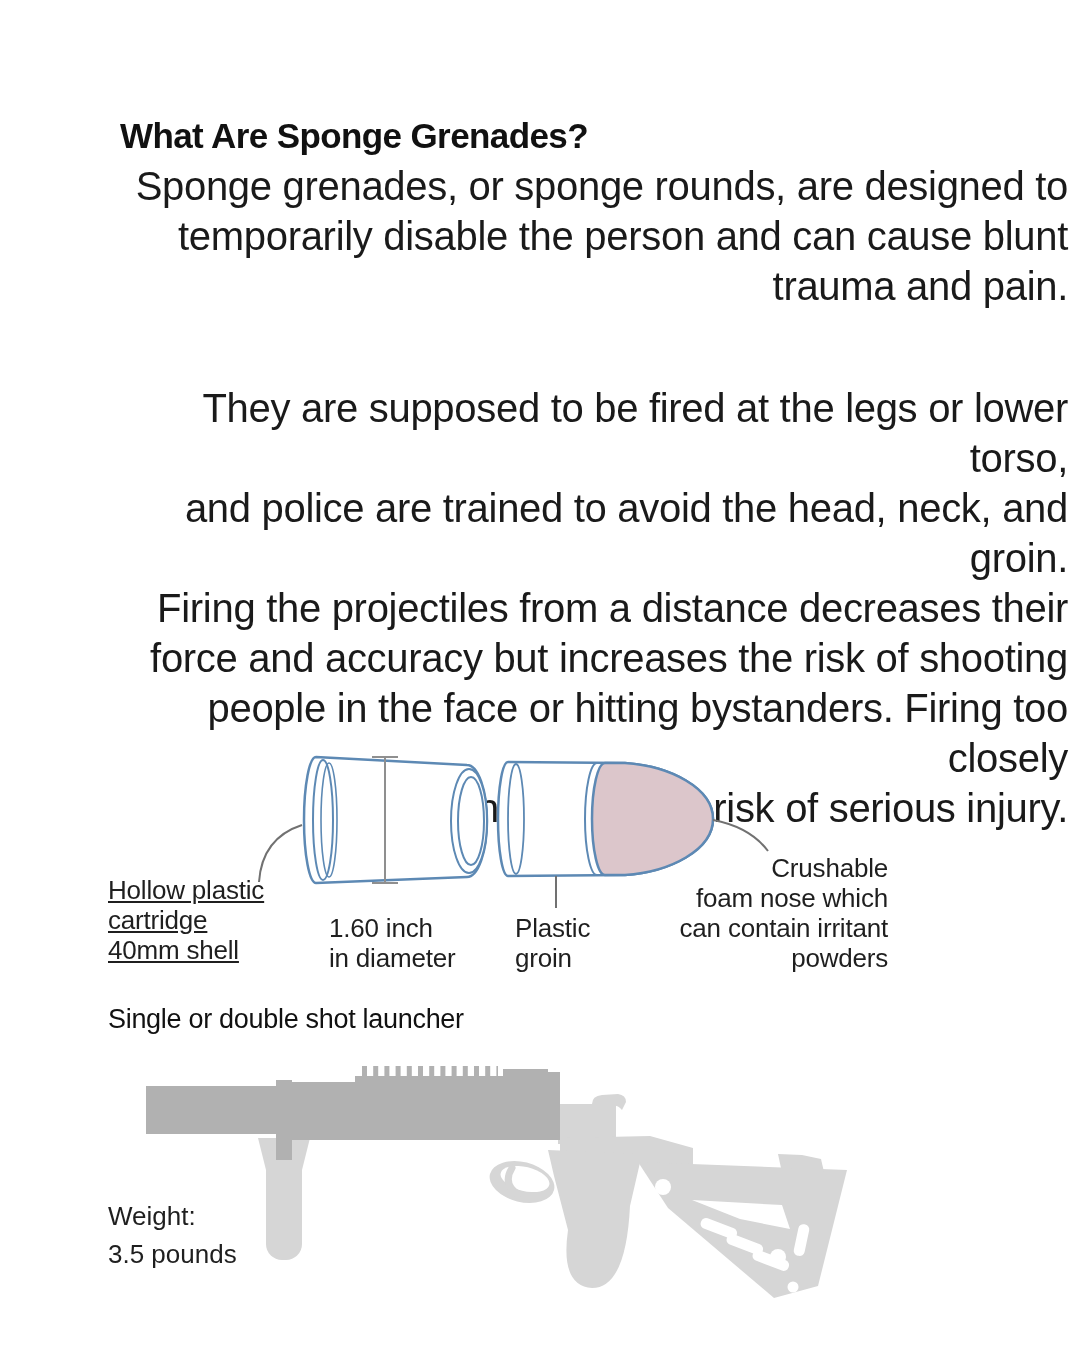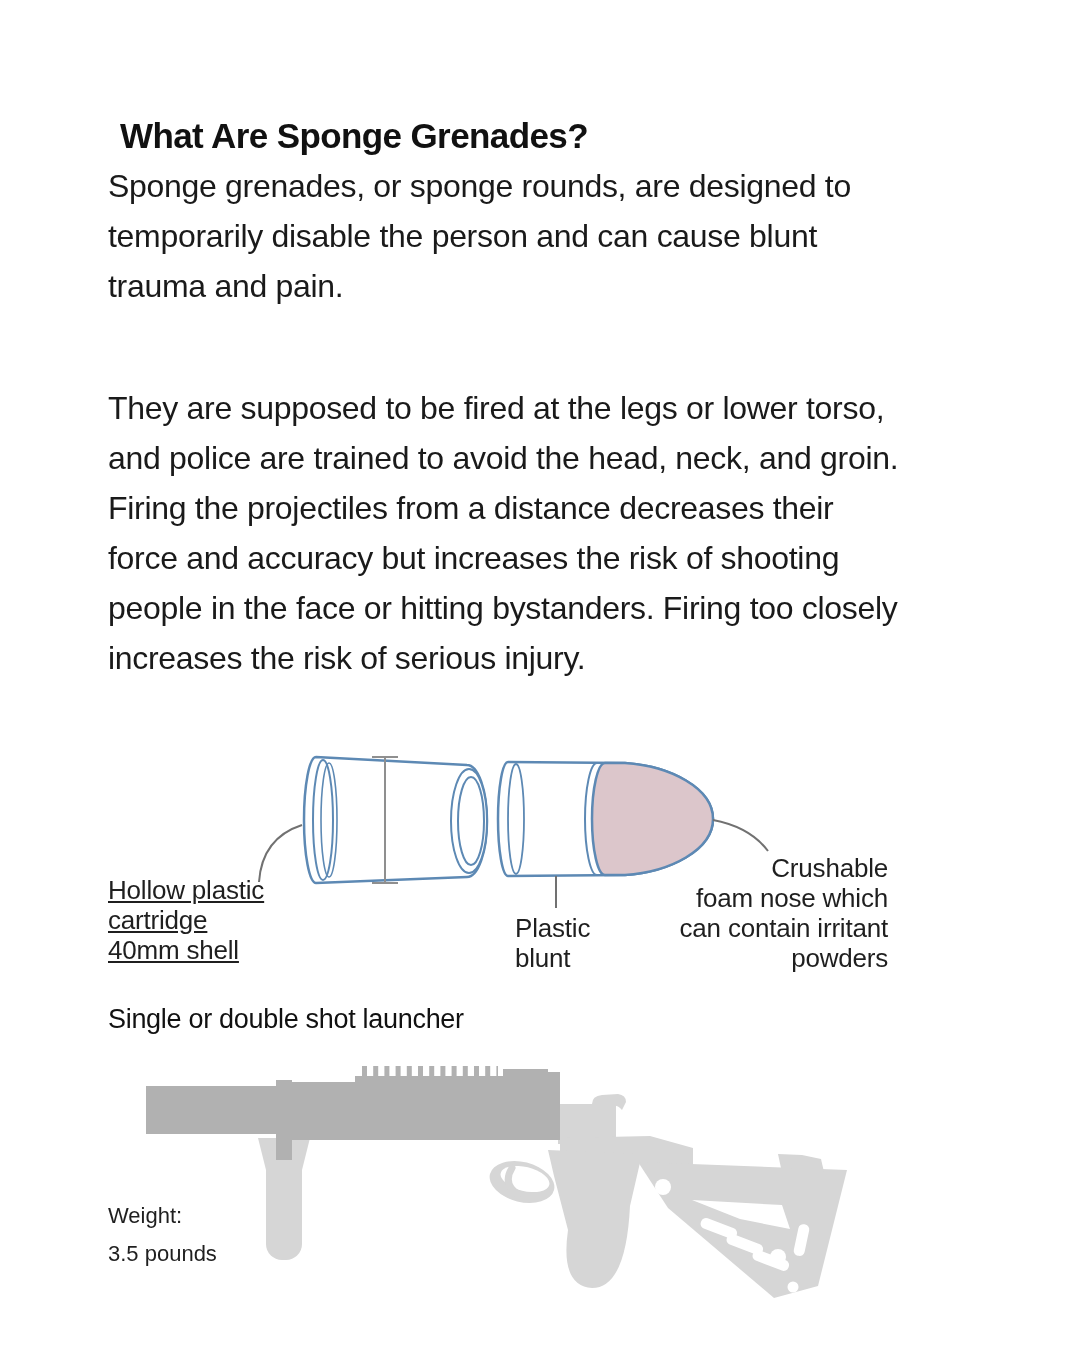--- a/index.html
+++ b/index.html
@@ -19,24 +19,25 @@
     font-size:35px;
     font-weight:bold;
     letter-spacing:-0.6px;
     color:#111111;
     white-space:pre-line;
   }
   .para{
     position:absolute;
     left:108px;
     width:960px;
-    font-size:32px;
+    font-size:40px;
     line-height:50px;
     letter-spacing:-0.3px;
     white-space:pre-line;
+    text-align:right;
   }
   .p1{ top:161px; }
   .p2{ top:364px;margin-top:19px; }
   .diagram-svg{
     position:absolute;
     left:80px; top:740px;
   }
   .dlabel{
     position:absolute;
     font-size:26px;
@@ -58,21 +59,21 @@
     letter-spacing:-0.3px;
     color:#111111;
   }
   .launcher-svg{
     position:absolute;
     left:140px; top:1058px;
   }
   .weight{
     position:absolute;
     left:108px; top:1197px;
-    font-size:22px;
+    font-size:26px;
     line-height:38px;
     white-space:pre-line;
     color:#1f1f1f;
   }
 </style>
 </head>
 <body>
 
 <div class="page">
 
@@ -113,22 +114,24 @@
     <g fill="none" stroke="#717171" stroke-width="2">
       <path d="M222,85 Q182,98 179,142"></path>
       <line x1="476" y1="136" x2="476" y2="168"></line>
       <path d="M633,80 Q670,87 688,111"></path>
     </g>
   </svg>
 
   <div class="dlabel lbl-cartridge">Hollow plastic
 cartridge
 40mm shell</div>
+  <div class="dlabel lbl-diameter">1.60 inch
+in diameter</div>
   <div class="dlabel lbl-body">Plastic
-blunt</div>
+groin</div>
   <div class="dlabel lbl-foam">Crushable
 foam nose which
 can contain irritant
 powders</div>
 
   <h2 class="launcher-heading">Single or double shot launcher</h2>
 
   <svg class="launcher-svg" width="740" height="250" viewBox="0 0 740 250">
 
     <g fill="#d6d6d6">

